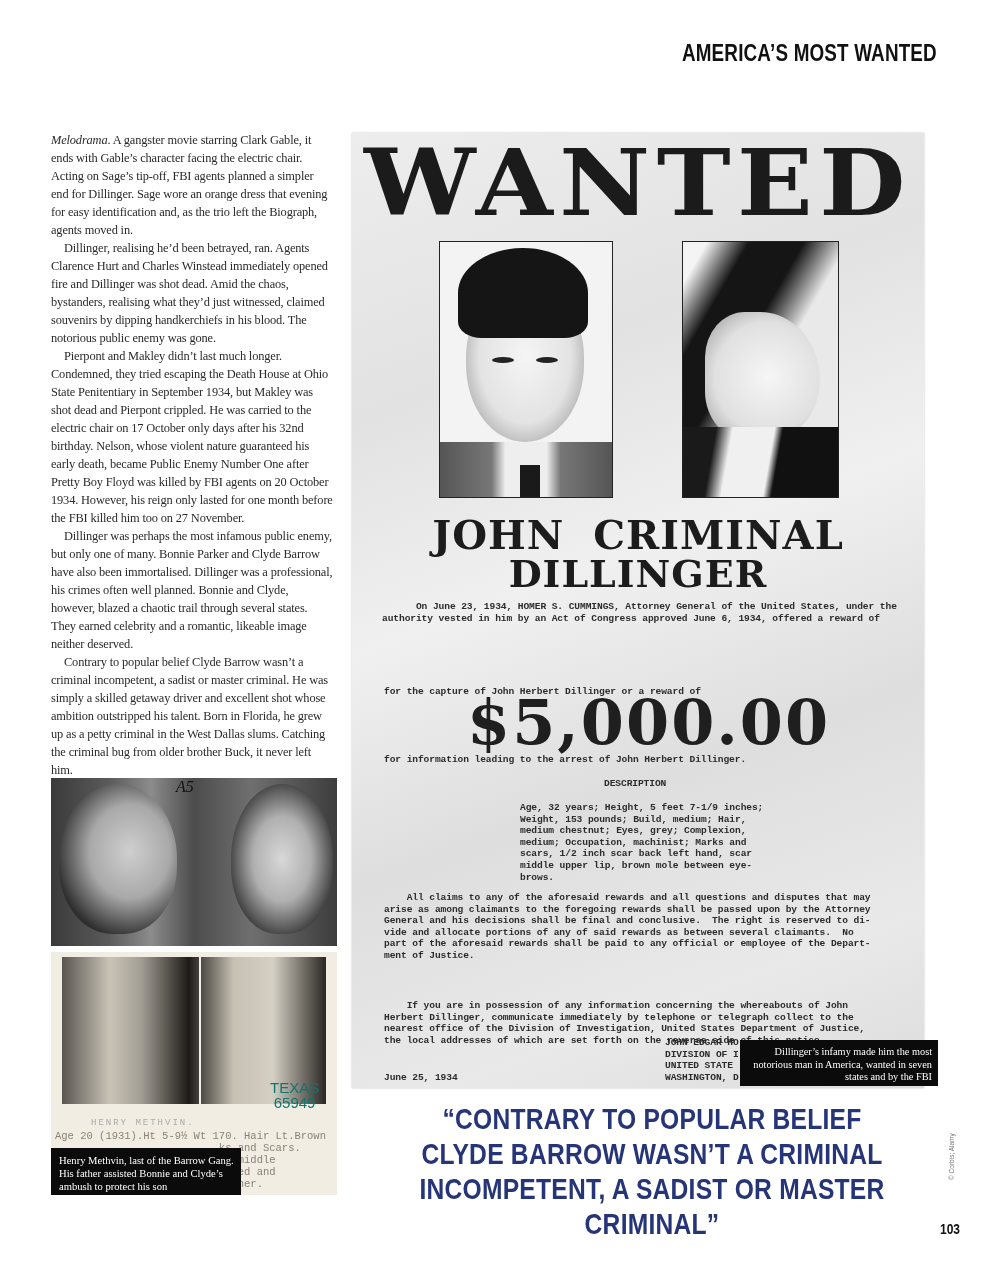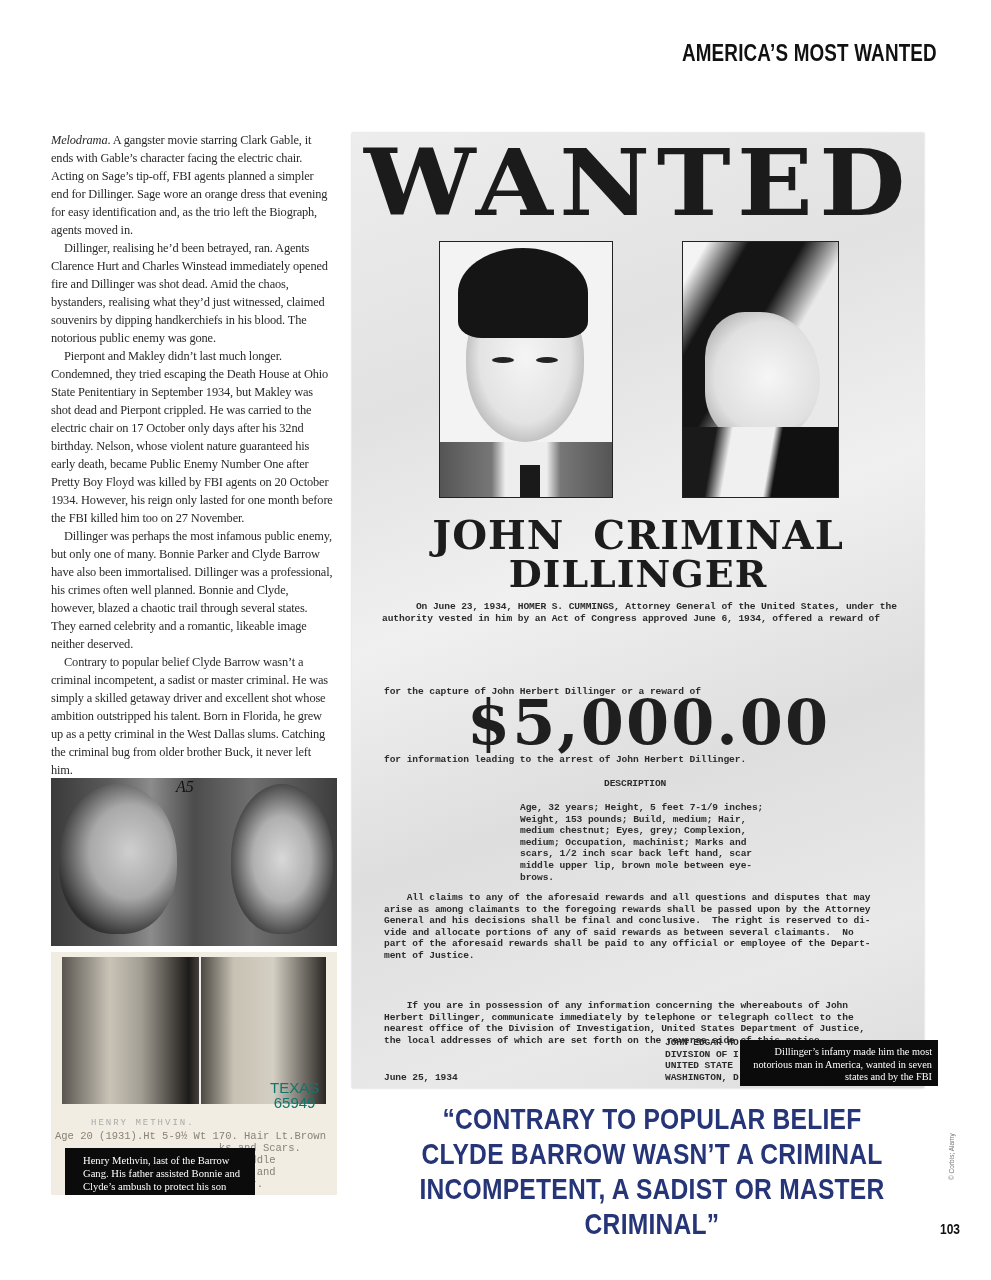--- a/index.html
+++ b/index.html
@@ -21,21 +21,21 @@
   .methvin-name { position: absolute; left: 40px; top: 166px; font-family: "Liberation Mono", monospace; font-size: 9px; color: #aaa; letter-spacing: 2px; }
   .texas-plate { position: absolute; left: 192px; top: 128px; font-family: Liberation Sans, sans-serif; font-size: 15px; line-height: 15px; color: #0f766e; text-align: center; margin-left: 27px; }
 
   .head-silhouette { position: absolute; border-radius: 50% 50% 45% 45%; }
   .nelson-left { left: 8px; top: 6px; width: 118px; height: 150px; background: radial-gradient(ellipse at 60% 45%, #cfcfcf 0%, #a9a9a9 40%, #2e2e2e 75%); }
   .nelson-right { left: 180px; top: 6px; width: 102px; height: 150px; background: radial-gradient(ellipse at 50% 50%, #d8d8d8 0%, #b0b0b0 40%, #3c3c3c 75%); }
   .nelson-mark { position: absolute; left: 125px; top: 0px; font-family: "Liberation Serif", serif; font-size: 16px; color: #111; font-style: italic; }
 
   .caption { position: absolute; background: #0b0b0b; color: #ffffff; font-family: "Liberation Serif", serif; font-weight: 700; }
   .caption-nelson { left: 51px; top: 914px; width: 286px; height: 40px; font-size: 11px; line-height: 13px; text-align: center; padding-top: 4px; box-sizing: border-box; margin-top: 48px; }
-  .caption-methvin { left: 51px; top: 1148px; width: 190px; height: 47px; font-size: 10.6px; line-height: 13px; padding: 6px 0 0 18px; box-sizing: border-box; font-weight: 400; margin-left: 14px; }
+  .caption-methvin { left: 51px; top: 1148px; width: 190px; height: 47px; font-size: 10.6px; line-height: 13px; padding: 6px 0 0 8px; box-sizing: border-box; font-weight: 400; }
   .caption-dillinger { left: 740px; top: 1040px; width: 198px; height: 46px; font-size: 10.3px; line-height: 12.6px; text-align: right; padding: 6px 6px 0 0; box-sizing: border-box; font-weight: 400; }
 
   .poster { position: absolute; left: 352px; top: 133px; width: 572px; height: 955px; background: linear-gradient(160deg, #ededed 0%, #e2e2e2 25%, #f0f0f0 45%, #dedede 65%, #e9e9e9 85%, #dcdcdc 100%); box-shadow: 0 0 2px rgba(0,0,0,0.25); overflow: hidden; color: #1a1a1a; }
   .poster-wanted { position: absolute; left: 0; top: -4px; width: 100%; text-align: center; font-family: "DejaVu Serif", serif; font-weight: 700; font-size: 92px; letter-spacing: 6px; color: #1b1b1b; transform: scaleX(1.08); }
   .mug { position: absolute; top: 108px; height: 255px; border: 1.5px solid #222; background: #f3f3f3; overflow: hidden; }
   .mug-front { left: 87px; width: 172px; }
   .mug-profile { left: 330px; width: 155px; }
   .mug-front .hair { position: absolute; left: 18px; top: 6px; width: 130px; height: 90px; background: #151515; border-radius: 55% 55% 20% 20%; }
   .mug-front .face { position: absolute; left: 26px; top: 45px; width: 118px; height: 155px; background: radial-gradient(ellipse at 50% 45%, #f5f5f5 0%, #e3e3e3 55%, #9a9a9a 90%); border-radius: 45% 45% 50% 50%; }
   .mug-front .eye { position: absolute; top: 115px; width: 22px; height: 6px; background: #222; border-radius: 50%; }

